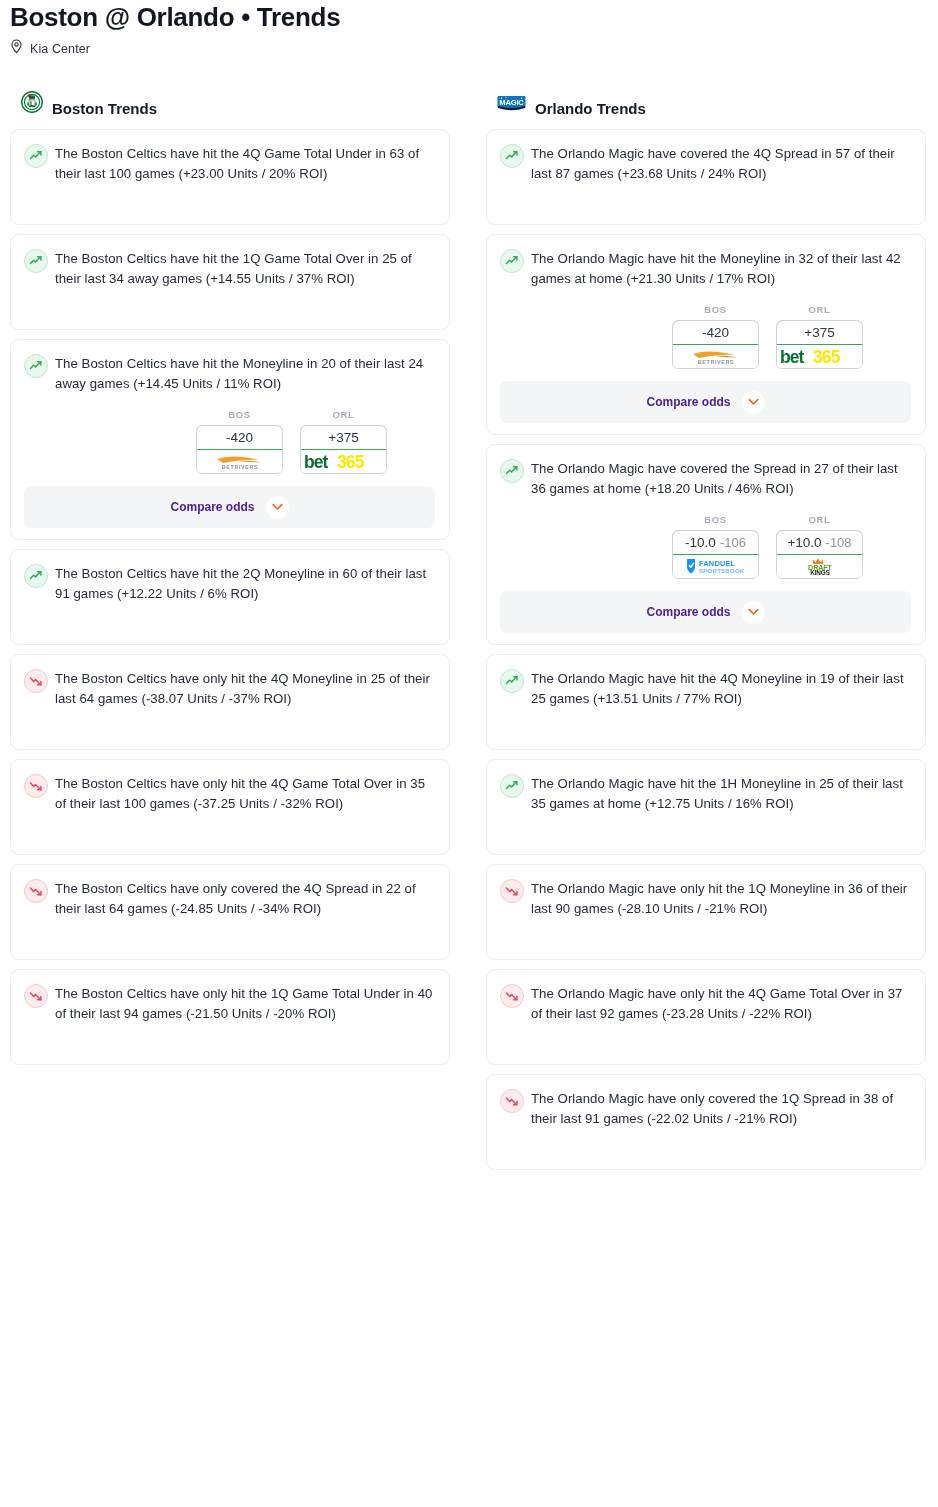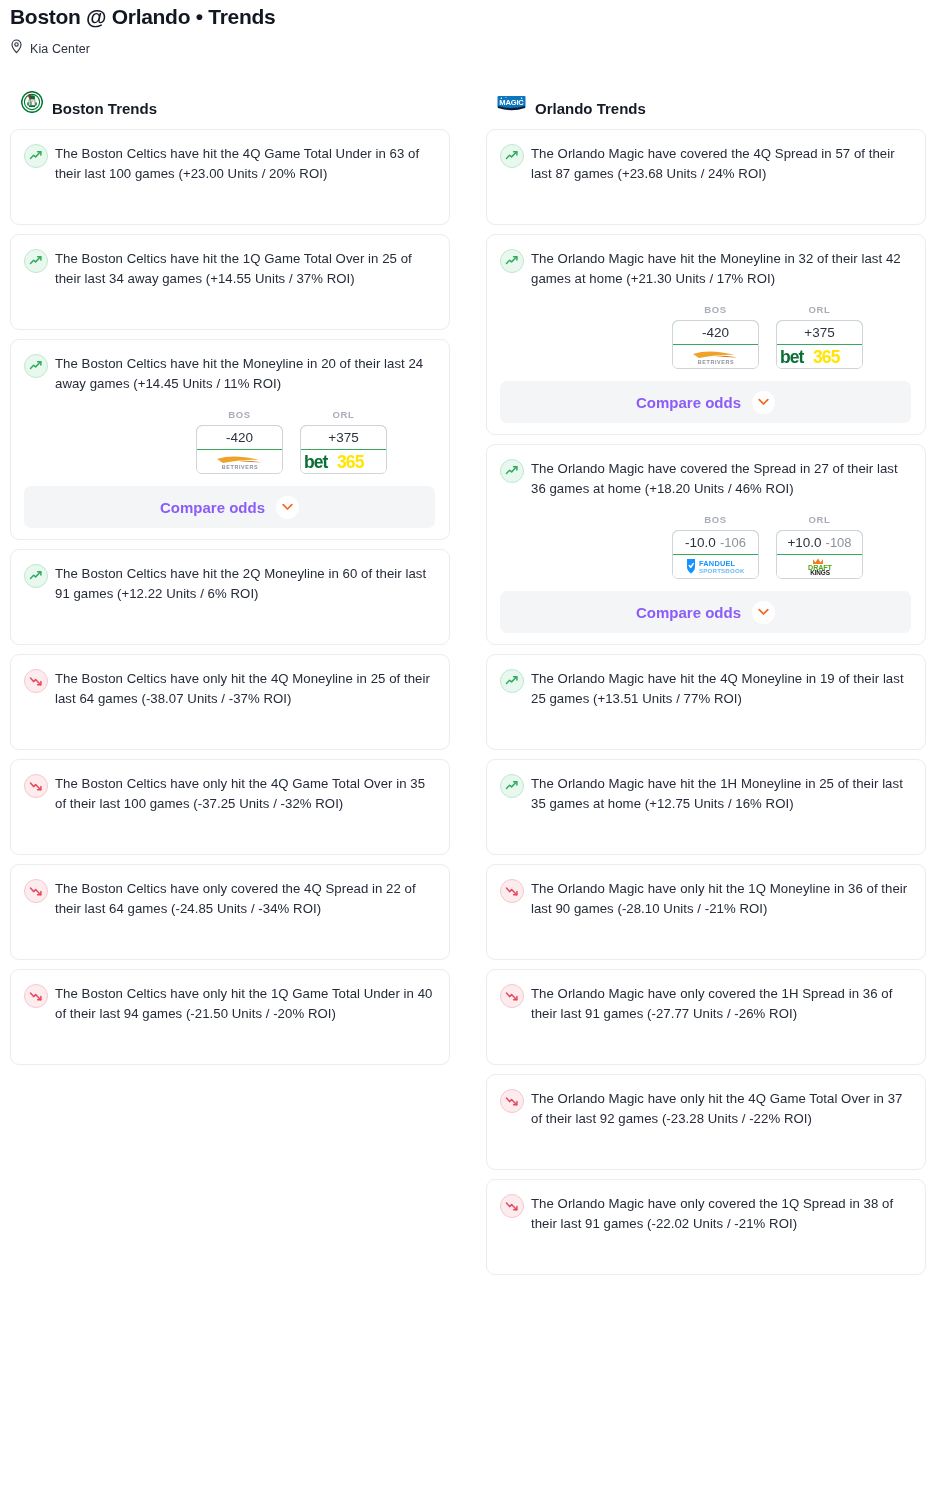--- a/index.html
+++ b/index.html
@@ -9,21 +9,21 @@
     min-height: 1507px;
     background: #ffffff;
     font-family: "Liberation Sans", sans-serif;
     color: #1c2230;
     -webkit-font-smoothing: antialiased;
   }
 
   
   .page-header { padding: 4px 10px 0 10px; }
   .page-title {
-    font-size: 21px;
+    font-size: 26px;
     font-weight: bold;
     letter-spacing: -0.3px;
     color: #121722;
     line-height: 26px;
   }
   .venue-row {
     display: flex;
     align-items: center;
     gap: 7px;
     margin-top: 9px;
@@ -135,21 +135,21 @@
   .compare-bar {
     margin-top: 12px;
     background: #f4f5f7;
     border-radius: 7px;
     height: 42px;
     display: flex;
     align-items: center;
     justify-content: center;
     gap: 11px;
   }
-  .compare-label { font-size: 15px; font-weight: bold; color: #8b5cf6; }
+  .compare-label { font-size: 12px; font-weight: bold; color: #4c1d95; }
   .chev-circle {
     width: 23px;
     height: 23px;
     border-radius: 50%;
     background: #ffffff;
     display: flex;
     align-items: center;
     justify-content: center;
   }
 </style>
@@ -498,31 +498,20 @@
           </div>
         </div>
         <div class="card">
           <div class="trend-row">
             <span class="trend-icon down">
               <svg width="14" height="14" viewBox="0 0 14 14">
                 <polyline points="1.5,4 4.6,7.6 6.6,5.6 11.6,10.8" fill="none" stroke="#e8475f" stroke-width="1.5" stroke-linecap="round" stroke-linejoin="round"></polyline>
                 <polyline points="8.6,10.8 11.9,10.8 11.9,7.6" fill="none" stroke="#e8475f" stroke-width="1.5" stroke-linecap="round" stroke-linejoin="round"></polyline>
               </svg>
             </span>
-            <span class="trend-text">The Orlando Magic have only covered the 1H Spread in 36 of their last 91 games (-27.77 Units / -26% ROI)</span>
-          </div>
-        </div>
-        <div class="card">
-          <div class="trend-row">
-            <span class="trend-icon down">
-              <svg width="14" height="14" viewBox="0 0 14 14">
-                <polyline points="1.5,4 4.6,7.6 6.6,5.6 11.6,10.8" fill="none" stroke="#e8475f" stroke-width="1.5" stroke-linecap="round" stroke-linejoin="round"></polyline>
-                <polyline points="8.6,10.8 11.9,10.8 11.9,7.6" fill="none" stroke="#e8475f" stroke-width="1.5" stroke-linecap="round" stroke-linejoin="round"></polyline>
-              </svg>
-            </span>
             <span class="trend-text">The Orlando Magic have only hit the 4Q Game Total Over in 37 of their last 92 games (-23.28 Units / -22% ROI)</span>
           </div>
         </div>
         <div class="card">
           <div class="trend-row">
             <span class="trend-icon down">
               <svg width="14" height="14" viewBox="0 0 14 14">
                 <polyline points="1.5,4 4.6,7.6 6.6,5.6 11.6,10.8" fill="none" stroke="#e8475f" stroke-width="1.5" stroke-linecap="round" stroke-linejoin="round"></polyline>
                 <polyline points="8.6,10.8 11.9,10.8 11.9,7.6" fill="none" stroke="#e8475f" stroke-width="1.5" stroke-linecap="round" stroke-linejoin="round"></polyline>
               </svg>

